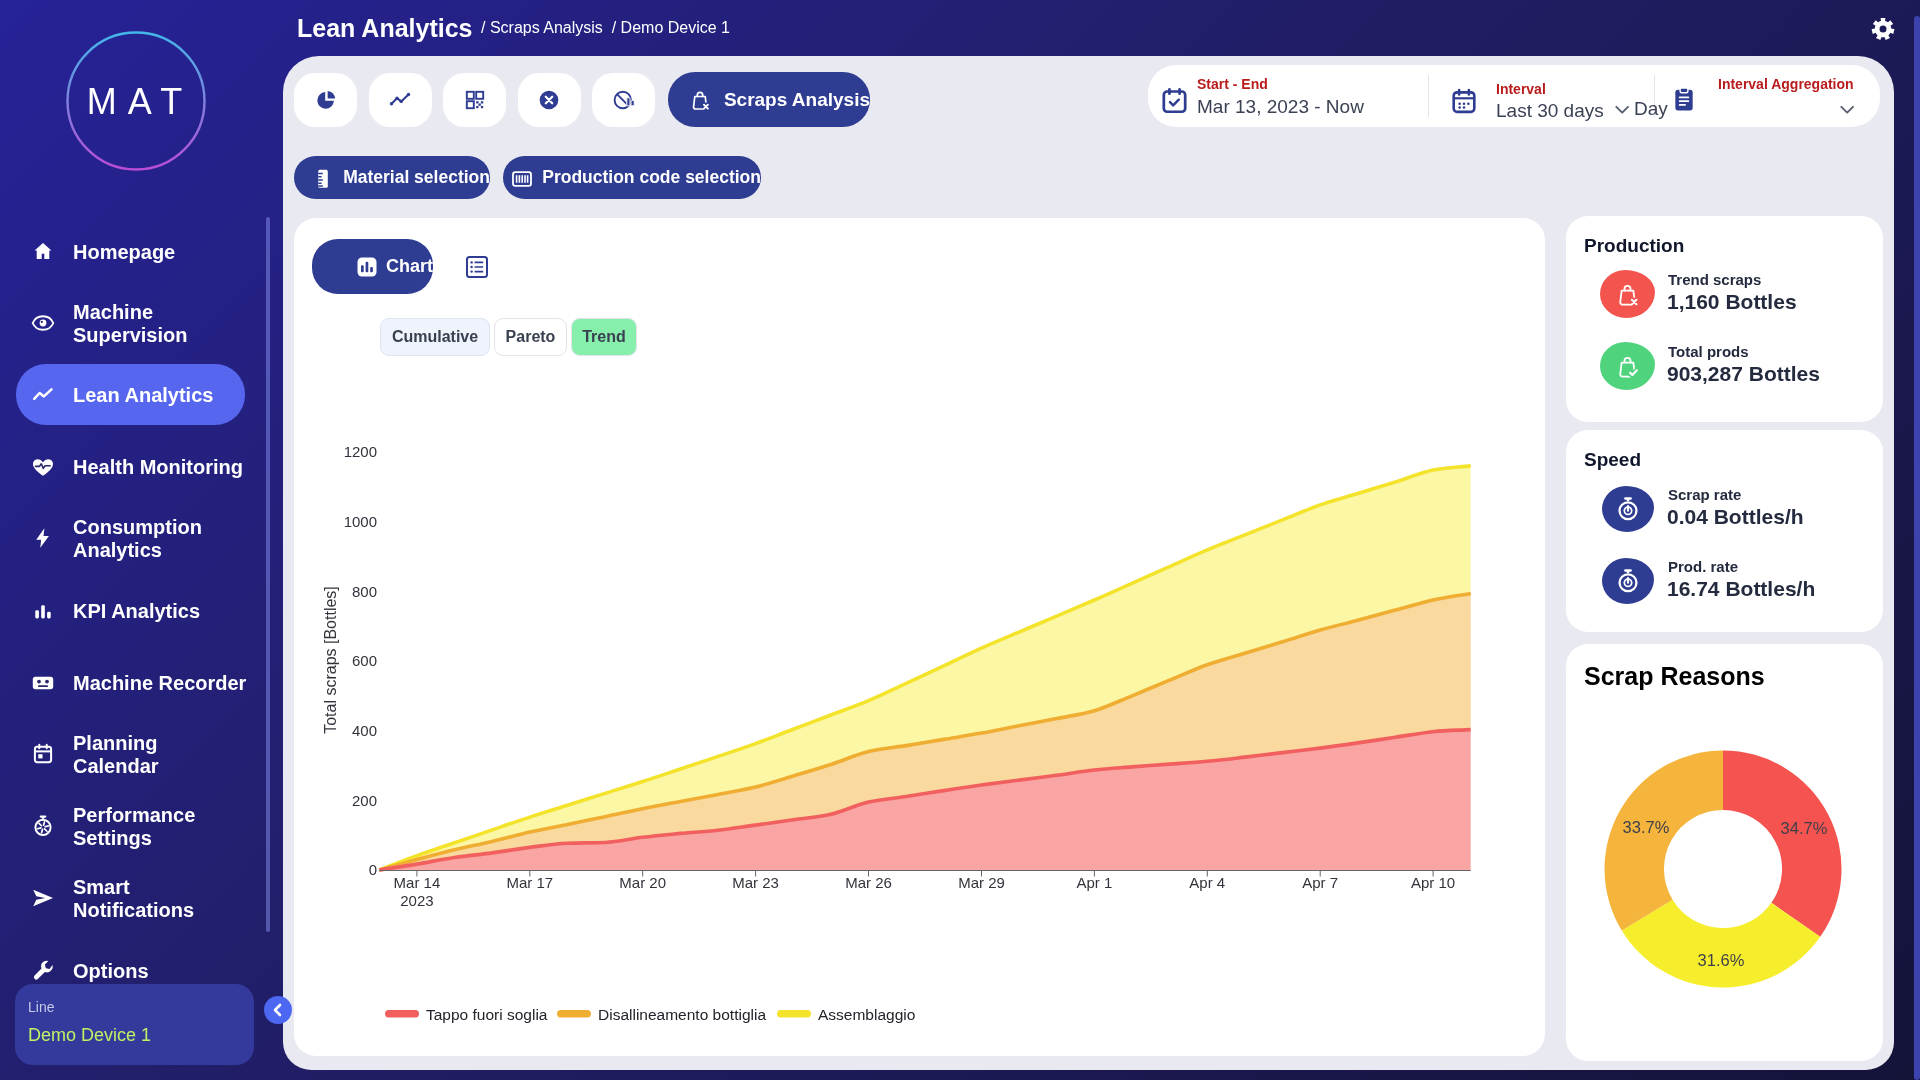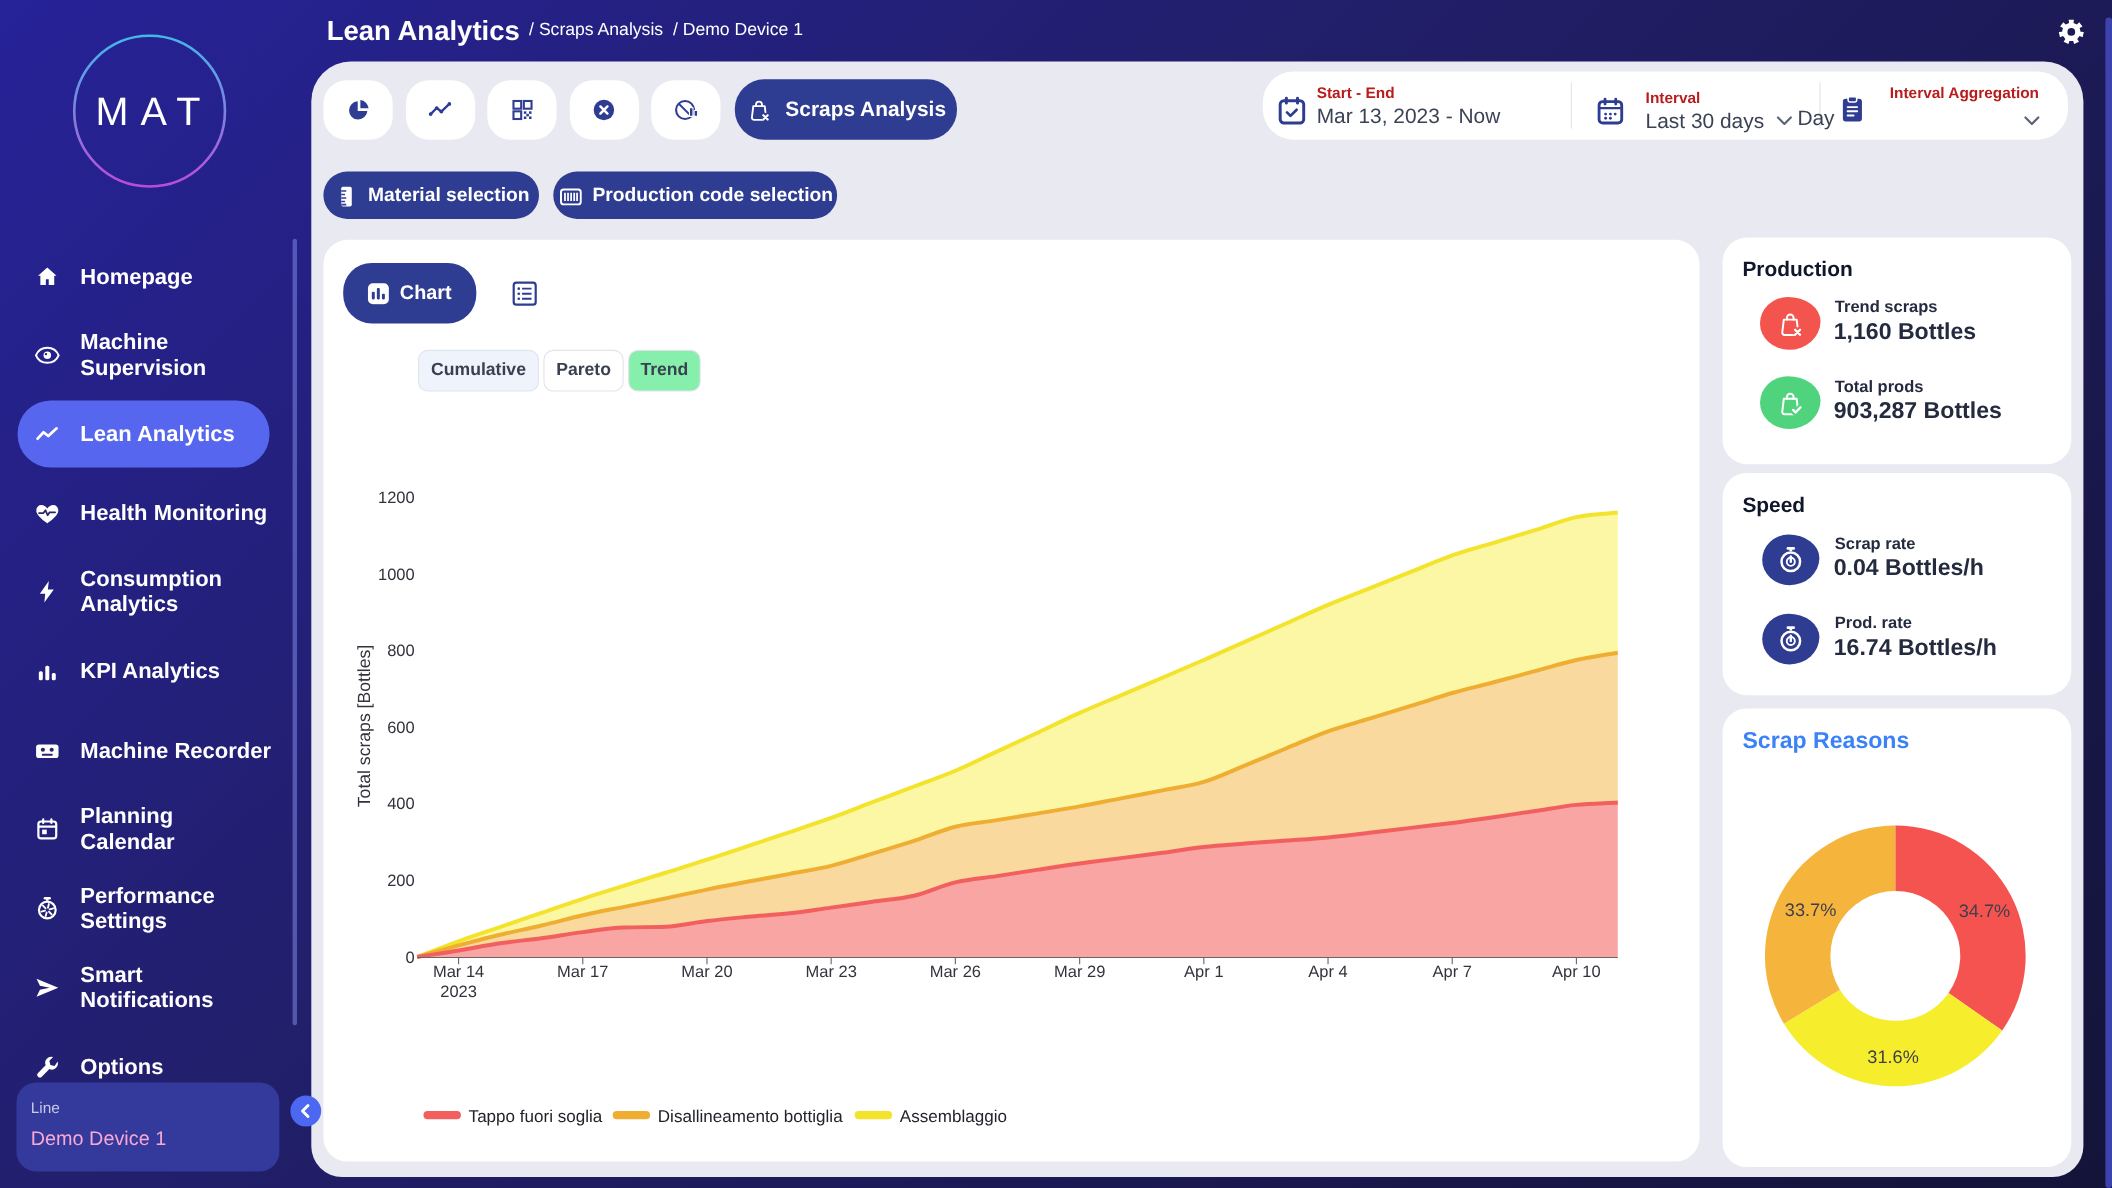--- a/index.html
+++ b/index.html
@@ -1,21 +1,21 @@
 <!DOCTYPE html>
 <html><head><meta charset="utf-8">
 <style>
 *{margin:0;padding:0;box-sizing:border-box}
 html,body{width:1920px;height:1080px;overflow:hidden}
 body{font-family:"Liberation Sans",sans-serif;background:linear-gradient(135deg,#262298 0%,#221f6b 40%,#141338 100%);position:relative}
 .abs{position:absolute}
 .panel{position:absolute;left:283px;top:56px;width:1611px;height:1014px;background:#e9e9f1;border-radius:36px 36px 28px 28px}
 .card{position:absolute;background:#fff;border-radius:22px}
 .navbtn{position:absolute;background:#fff;border-radius:21px;width:63px;height:54px;display:flex;align-items:center;justify-content:center}
-.pill{position:absolute;background:#2e3c92;border-radius:27px;color:#fff;font-weight:700;display:flex;align-items:center;justify-content:center}
+.pill{position:absolute;background:#2e3c92;border-radius:27px;color:#fff;font-weight:700;display:flex;align-items:center;justify-content:flex-end}
 .ico{display:block}
 .mi{position:absolute;left:0;width:283px;color:#fff;font-weight:700;font-size:20px}
 .mi .txt{position:absolute;left:73px;top:50%;transform:translateY(-50%);line-height:22.5px}
 .mi .icon{position:absolute;left:31px;top:50%;transform:translateY(-50%)}
 .lbl{color:#b91c1c;font-size:14px;font-weight:700}
 .glbl{font-size:15px;font-weight:700;color:#252b3f}
 .gval{font-size:21px;font-weight:700;color:#252b3f}
 </style></head>
 <body>
 
@@ -143,21 +143,21 @@
     <span class="icon">
       <svg class="ico" width="24" height="24" viewBox="0 0 24 24" style="">
         <path d="M21.4 6.1a5.6 5.6 0 0 1-7.5 6.8L7 19.8a2.4 2.4 0 0 1-3.4-3.4l6.9-6.9a5.6 5.6 0 0 1 6.8-7.5L13.9 5.4l.9 3.8 3.8.9z" fill="#fff"></path>
       </svg>
     </span>
     <span class="txt">Options</span>
   </div>
 
 <div class="abs" style="left:15px;top:984px;width:239px;height:81px;background:#333a9b;border-radius:18px">
   <div style="position:absolute;left:13px;top:15px;color:#c6c9e8;font-size:14px">Line</div>
-  <div style="position:absolute;left:13px;top:41px;color:#f9a8d4;font-size:18px">Demo Device 1</div>
+  <div style="position:absolute;left:13px;top:41px;color:#bef264;font-size:18px">Demo Device 1</div>
 </div>
 <div class="abs" style="left:264px;top:996px;width:28px;height:28px;background:#4c68f2;border-radius:50%">
   <svg class="ico" width="28" height="28" viewBox="0 0 28 28">
       <path d="M16 9l-5 5 5 5" stroke="#fff" stroke-width="2.6" fill="none" stroke-linecap="round" stroke-linejoin="round"></path>
     </svg>
 </div>
 
 <div class="navbtn" style="left:294px;top:72.5px">
     <svg class="ico" width="24" height="24" viewBox="0 0 24 24" style="">
       <path d="M11.2 4.1a8.3 8.3 0 1 0 8.7 8.7h-8.7z" fill="#2e3c92"></path>
@@ -385,21 +385,21 @@
       <path d="M12 2.4v2.4" stroke="#fff" stroke-width="2.3"></path>
       <path d="M12 13.6V9.2" stroke="#fff" stroke-width="2" stroke-linecap="round"></path>
       <path d="M12 13.6l3-1.8" stroke="#fff" stroke-width="0"></path>
       <circle cx="12" cy="13.6" r="3.4" fill="none" stroke="#fff" stroke-width="1.6"></circle>
     </svg>
   </div>
 <div class="abs glbl" style="left:1668px;top:558px">Prod. rate</div>
 <div class="abs gval" style="left:1667px;top:577px">16.74 Bottles/h</div>
 
 <div class="card" style="left:1566px;top:644px;width:317px;height:417px"></div>
-<div class="abs" style="left:1584px;top:662px;font-size:21px;font-weight:700;color:#3b82f6">Scrap Reasons</div>
+<div class="abs" style="left:1584px;top:662px;font-size:25px;font-weight:700;color:#000000">Scrap Reasons</div>
 <svg class="abs" style="left:1566px;top:644px" width="317" height="417" viewBox="1566 644 317 417">
 <path d="M1723.0,750.5A118.5,118.5 0 0 1 1820.2,936.8L1771.4,902.8A59,59 0 0 0 1723.0,810.0Z" fill="#f5534f"></path>
 <path d="M1820.2,936.8A118.5,118.5 0 0 1 1621.8,930.6L1672.6,899.7A59,59 0 0 0 1771.4,902.8Z" fill="#f6ee2d"></path>
 <path d="M1621.8,930.6A118.5,118.5 0 0 1 1723.0,750.5L1723.0,810.0A59,59 0 0 0 1672.6,899.7Z" fill="#f5b43c"></path>
 <g font-family="Liberation Sans,sans-serif" font-size="16.5" fill="#3f3f4a">
 <text x="1804" y="834" text-anchor="middle">34.7%</text>
 <text x="1646" y="833" text-anchor="middle">33.7%</text>
 <text x="1721" y="966" text-anchor="middle">31.6%</text>
 </g>
   </svg>

